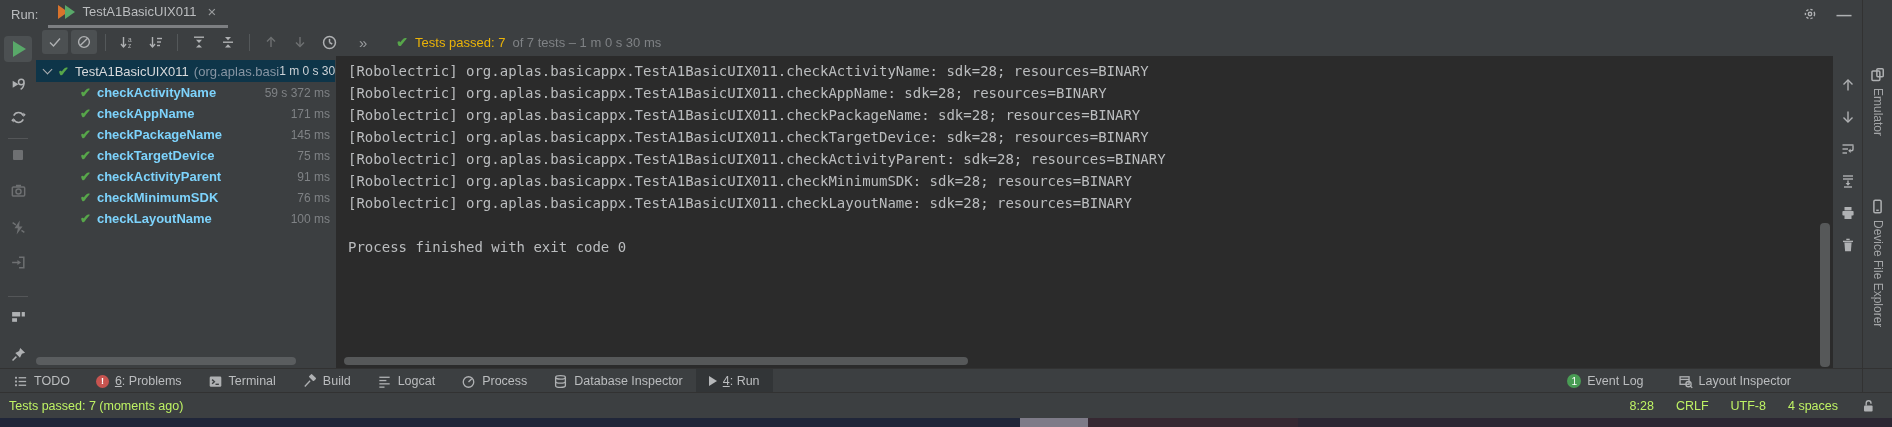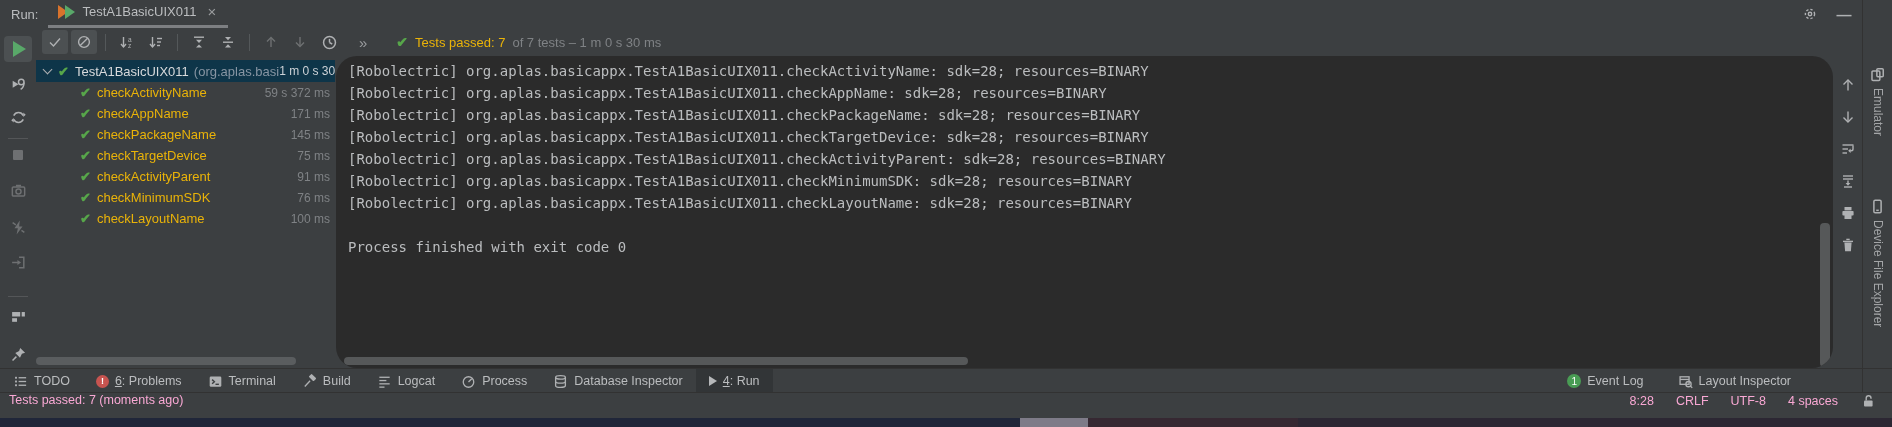--- a/index.html
+++ b/index.html
@@ -51,29 +51,29 @@
   
   .tree{ position:absolute; left:36px; top:56px; width:299px; height:312px; overflow:hidden; }
   .trow{ height:21px; display:flex; align-items:center; padding:0 5px 0 6px; white-space:nowrap; }
   .trow .dur{ margin-left:auto; color:#7f8285; font-size:12px; }
   .trow-root{ height:22px; margin-top:4px; background:#0e3549; }
   .trow-root .dur{ color:#cdd2d7; }
   .chev-exp{ width:7px; height:7px; border-right:1.6px solid #afb1b3; border-bottom:1.6px solid #afb1b3;
              transform:rotate(45deg); margin:-3px 7px 0 2px; flex:none; }
   .tcheck{ color:#57a64a; font-weight:bold; font-size:13px; margin-right:6px; flex:none; }
   .trow-child{ padding-left:44px; }
-  .t-name{ color:#eab308; }
+  .t-name{ color:#7dd3fc;font-weight:bold; }
   .t-root-name{ color:#d8dadc; }
   .t-pkg{ color:#8795a3; margin-left:5px; }
   .hscroll-tree{ position:absolute; left:0; bottom:3px; width:260px; height:8px; background:#5a5d5f; border-radius:4px; }
 
   
   .console{ position:absolute; left:336px; top:56px; width:1497px; height:312px; background:#2b2b2b;
             font-family:"DejaVu Sans Mono",monospace; font-size:14px; line-height:22px; color:#bbbdbf;
-            padding:4px 0 0 12px; overflow:hidden;border-radius:21px; }
+            padding:4px 0 0 12px; overflow:hidden; }
   .cline{ min-height:22px; white-space:pre; }
   .vscroll-con{ position:absolute; right:3px; top:167px; width:10px; height:144px; background:#565859; border-radius:4px; }
   .hscroll-con{ position:absolute; left:8px; bottom:3px; width:624px; height:8px; background:#565859; border-radius:4px; }
 
   
   .con-gutter{ position:absolute; left:1833px; top:56px; width:29px; height:312px;
                display:flex; flex-direction:column; align-items:center; padding-top:20px; gap:15px; }
   .gbtn{ width:18px; height:17px; display:flex; align-items:center; justify-content:center; }
 
   
@@ -91,21 +91,21 @@
   .prob-badge{ width:13px; height:13px; border-radius:50%; background:#c75450; color:#fff; font-size:9px;
                font-weight:bold; display:flex; align-items:center; justify-content:center; }
   .evt-badge{ width:14px; height:14px; border-radius:50%; background:#499c54; color:#fff; font-size:10px;
               display:flex; align-items:center; justify-content:center; }
   .bb-right{ margin-left:auto; display:flex; align-items:center; gap:8px; padding-right:88px; }
   .run-tri-sm{ width:0;height:0;border-style:solid;border-width:5px 0 5px 8px;
                border-color:transparent transparent transparent #b6b8ba; }
 
   
   .status-bar{ position:absolute; left:0; top:392px; width:1892px; height:26px; border-top:1px solid #323232;
-               display:flex; align-items:flex-start; padding:0 16px 0 9px; font-size:12.5px; color:#f9a8d4; }
+               display:flex; align-items:center; padding:0 16px 0 9px; font-size:12.5px; color:#bef264; }
   .sb-right{ margin-left:auto; display:flex; align-items:center; gap:22px; }
 
   
   .taskbar{ position:absolute; left:0; top:418px; width:1892px; height:9px; background:#202639; }
   .tb-seg1{ position:absolute; left:1020px; top:0; width:68px; height:9px; background:#7e7b88; }
   .tb-seg2{ position:absolute; left:1088px; top:0; width:210px; height:9px; background:#362832; }
   .tb-seg3{ position:absolute; left:1298px; top:0; width:594px; height:9px; background:#2c2733; }
 </style>
 </head>
 <body>

